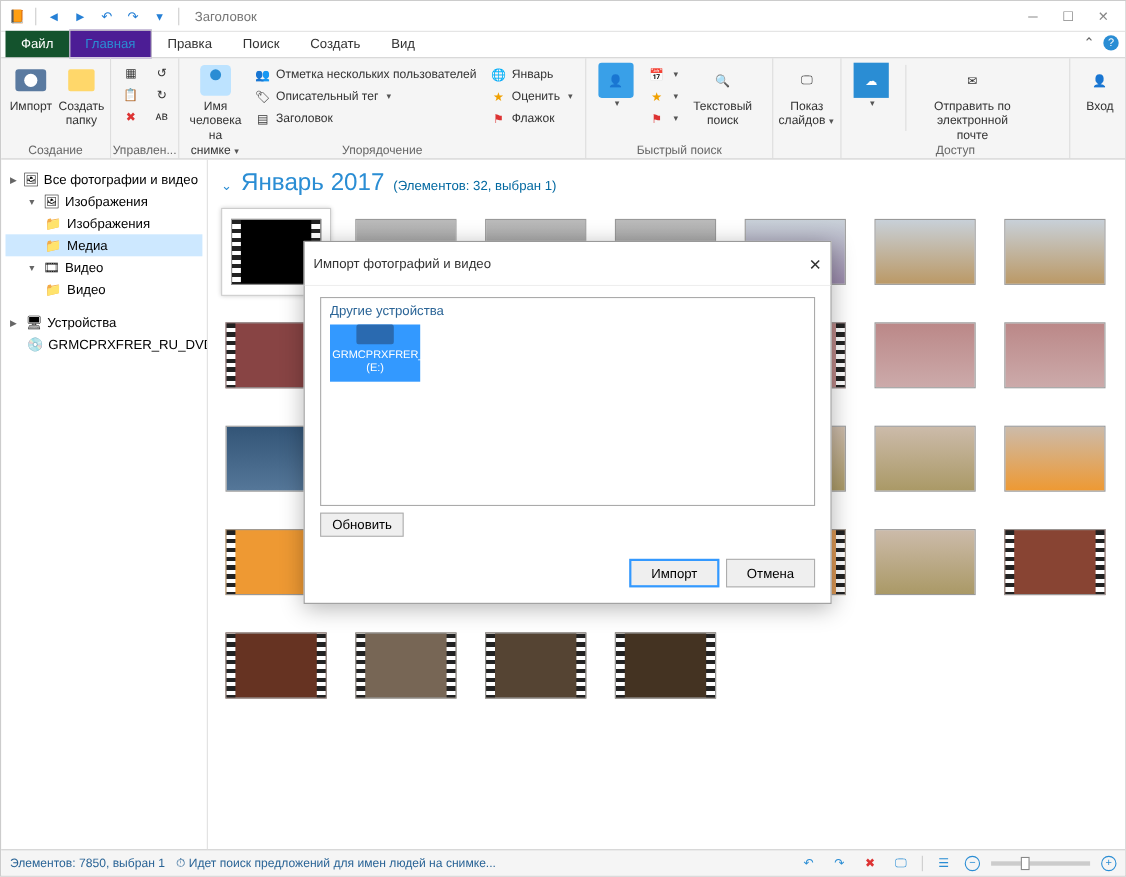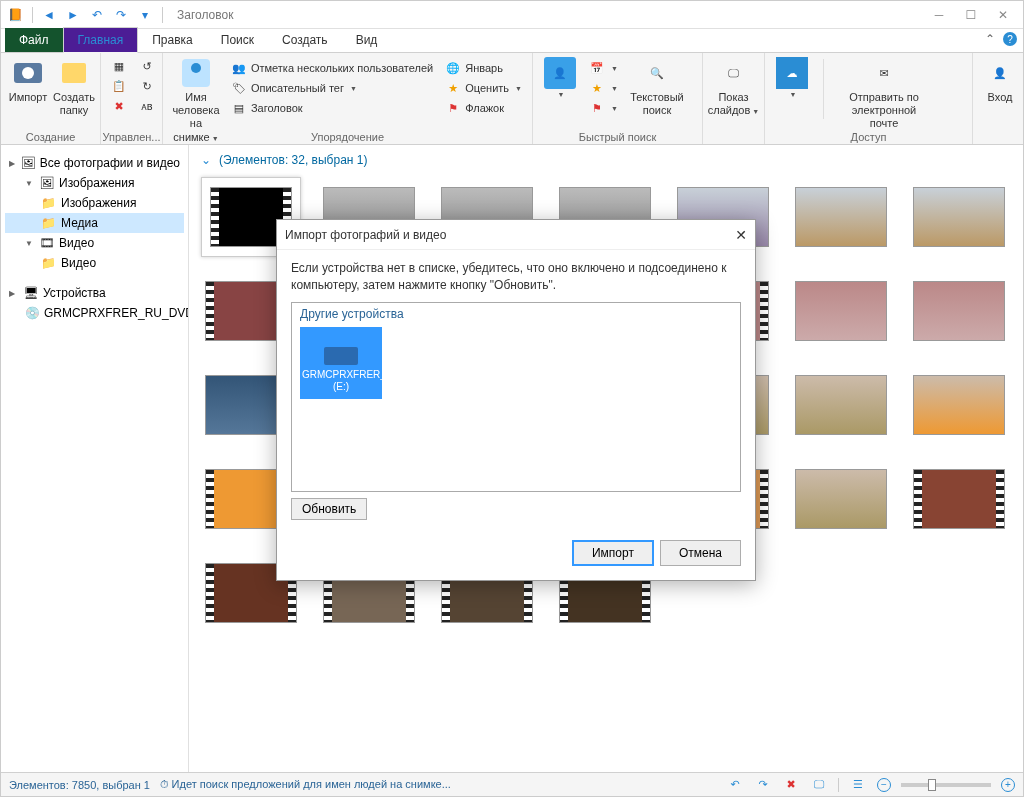--- a/index.html
+++ b/index.html
@@ -60,27 +60,27 @@
 
 
 .statusbar { height: 24px; border-top: 1px solid #d0d0d0; background: #f5f5f5; display: flex; align-items: center; font-size: 11px; color: #2a6496; padding: 0 8px; gap: 10px; }
 .statusbar .spacer { flex: 1; }
 .status-btn { width: 18px; height: 18px; display: flex; align-items: center; justify-content: center; cursor: default; }
 .slider { width: 90px; height: 4px; background: #ccc; position: relative; }
 .slider .knob { position: absolute; top: -4px; left: 30%; width: 8px; height: 12px; background: #fff; border:1px solid #888; }
 
 
 .dialog { position: absolute; top: 218px; left: 275px; width: 480px; background: #fff; border: 1px solid #999; box-shadow: 0 4px 20px rgba(0,0,0,.3); font-size: 12px; }
-.dialog-title { height: 30px; display: flex; align-items: center; justify-content: space-between; padding: 0 8px; border-bottom: 1px solid #eee; color: #333; }
+.dialog-title { height: 40px; display: flex; align-items: center; justify-content: space-between; padding: 0 8px; border-bottom: 1px solid #eee; color: #333; }
 .dialog-close { font-size: 14px; cursor: default; font-family: Arial; }
 .dialog-body { padding: 10px 14px; }
 .dialog-msg { color: #333; margin-bottom: 8px; line-height: 1.4; }
 .device-list { border: 1px solid #aaa; height: 190px; padding: 4px 8px; }
 .device-list-label { color: #2a6496; font-size: 12px; margin-bottom: 6px; }
-.device-item { width: 82px; text-align: center; background: #3399ff; color: #fff; padding: 20px 2px 6px; font-size: 10px; line-height: 1.2; cursor: default; }
+.device-item { width: 82px; text-align: center; background: #3399ff; color: #fff; padding: 0 2px 6px; font-size: 10px; line-height: 1.2; cursor: default; }
 .device-item .dev-icon { width: 34px; height: 18px; background: #2a6ab0; margin: 0 auto 4px; border-radius: 2px; }
 .dialog-refresh { margin-top: 6px; }
 .dialog-refresh button { padding: 3px 10px; font-size: 12px; background: #efefef; border: 1px solid #adadad; cursor: default; }
 .dialog-footer { padding: 10px 14px 14px; display: flex; justify-content: flex-end; gap: 6px; }
 .dialog-footer button { padding: 4px 18px; font-size: 12px; background: #efefef; border: 1px solid #adadad; cursor: default; }
 .dialog-footer button.primary { border: 2px solid #3399ff; }
 
 
 .ico-folder { width:24px;height:20px;background:#ffd76a;border-radius:2px; }
 .ico-cam { width:28px;height:20px;background:#5a7aa0;border-radius:3px;position:relative; }
@@ -317,20 +317,21 @@
       </div>
     <div class="tree-item indent1">
         <span class="tree-icon">💿</span>
         <span>GRMCPRXFRER_RU_DVD</span>
       </div>
   </div>
 
   <div class="content">
     <div class="date-header">
       <span class="caret">⌄</span>
+      <span class="title">Январь 2017</span>
       <span class="meta">(Элементов: 32, выбран 1)</span>
     </div>
 
     <div class="thumb-grid">
       <div class="thumb-wrap selected">
           <div class="thumb film" style="background:#000;"></div>
         </div>
       <div class="thumb-wrap">
           <div class="thumb" style="background:linear-gradient(#bbb,#888);"></div>
         </div>
@@ -448,21 +449,20 @@
     </div>
   <div class="status-btn" style="color:#2a8dd4;border:1px solid #2a8dd4;border-radius:50%;width:14px;height:14px;font-size:10px;">+</div>
 </div>
 
 <div class="dialog">
   <div class="dialog-title">
     <span>Импорт фотографий и видео</span>
     <span class="dialog-close">✕</span>
   </div>
   <div class="dialog-body">
-    <div class="dialog-msg">Если устройства нет в списке, убедитесь, что оно включено и подсоединено к компьютеру, затем нажмите кнопку "Обновить".</div>
     <div class="device-list">
       <div class="device-list-label">Другие устройства</div>
       <div class="device-item">
         <div class="dev-icon"></div>
         <div>GRMCPRXFRER_RU_DVD (E:)</div>
       </div>
     </div>
     <div class="dialog-refresh">
       <button>Обновить</button>
     </div>

